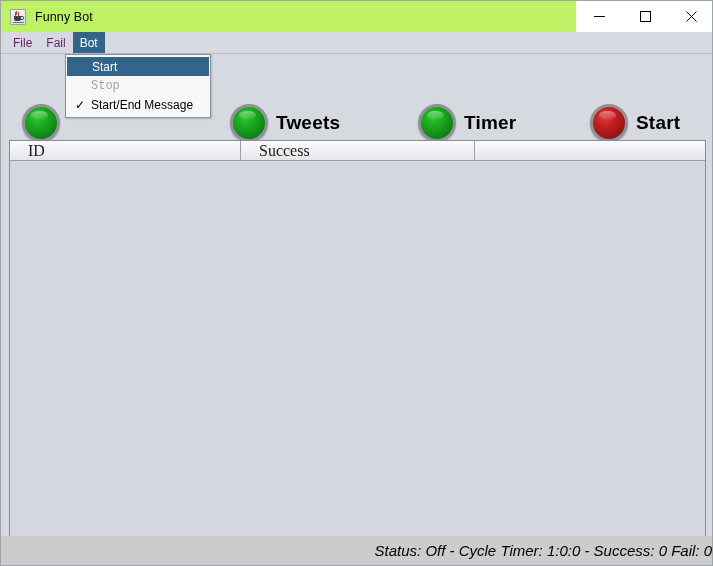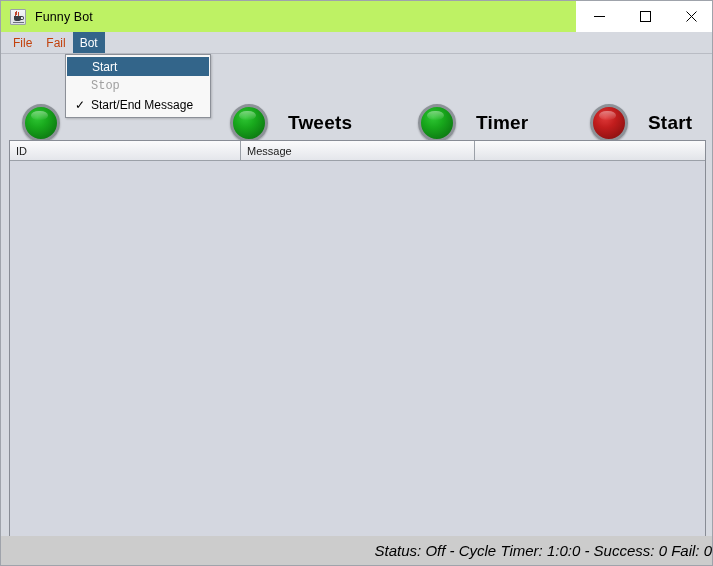--- a/index.html
+++ b/index.html
@@ -108,21 +108,21 @@
     display: flex;
     align-items: stretch;
     border-bottom: 1px solid #b9bcc4;
     z-index: 5;
   }
   .menu-item {
     padding: 0 7px;
     display: flex;
     align-items: center;
     font-size: 12px;
-    color: #c2410c;
+    color: #701a75;
     height: 21px;
     box-sizing: border-box;
   }
   .menu-item.first { margin-left: 5px; }
   .menu-item.active {
     background: #33658a;
     color: #ffffff;
   }
 
   
@@ -199,21 +199,21 @@
   .led::after {
     content: "";
     position: absolute;
     left: 20%; top: 12%;
     width: 52%; height: 30%;
     border-radius: 50%;
     background: linear-gradient(rgba(255,255,255,0.40), rgba(255,255,255,0.02));
     pointer-events: none;
   }
   .led-label {
-    margin-left: 20px;
+    margin-left: 8px;
     font-size: 19px;
     font-weight: bold;
     color: #000000;
     white-space: nowrap;
     letter-spacing: 0.2px;
   }
 
   
   .table-panel {
     position: absolute;
@@ -227,29 +227,30 @@
     overflow: hidden;
   }
   .table-head {
     display: flex;
     height: 20px;
     background: linear-gradient(#fbfbfc, #e2e4e9);
     border-bottom: 1px solid #9ba0a8;
     box-sizing: border-box;
   }
   .th {
-    font-size: 11px;
+    font-size: 16px;
     color: #1a1a1a;
     display: flex;
     align-items: center;
-    padding-left: 6px;
+    padding-left: 18px;
     box-sizing: border-box;
     height: 19px;
     border-right: 1px solid #9ba0a8;
     background: linear-gradient(#fbfbfc, #e4e6eb);
+    font-family: Liberation Serif, serif;
   }
   .th.c0 { width: 231px; }
   .th.c1 { width: 234px; }
   .th.c2 { flex: 1; border-right: none; }
   .table-body {
     height: 375px;
     background: #d4d7e0;
   }
 
   
@@ -339,21 +340,21 @@
     </div>
     <div class="dd-item">
       <span class="dd-check">✓</span>
       <span class="dd-label">Start/End Message</span>
     </div>
   </div>
 
   <div class="table-panel">
     <div class="table-head">
       <div class="th c0">ID</div>
-      <div class="th c1">Message</div>
+      <div class="th c1">Success</div>
     </div>
     <div class="table-body"></div>
   </div>
 
   <div class="statusbar">
     <div class="status-text">Status: Off - Cycle Timer: 1:0:0 - Success: 0 Fail: 0</div>
   </div>
 
 </div>
 

